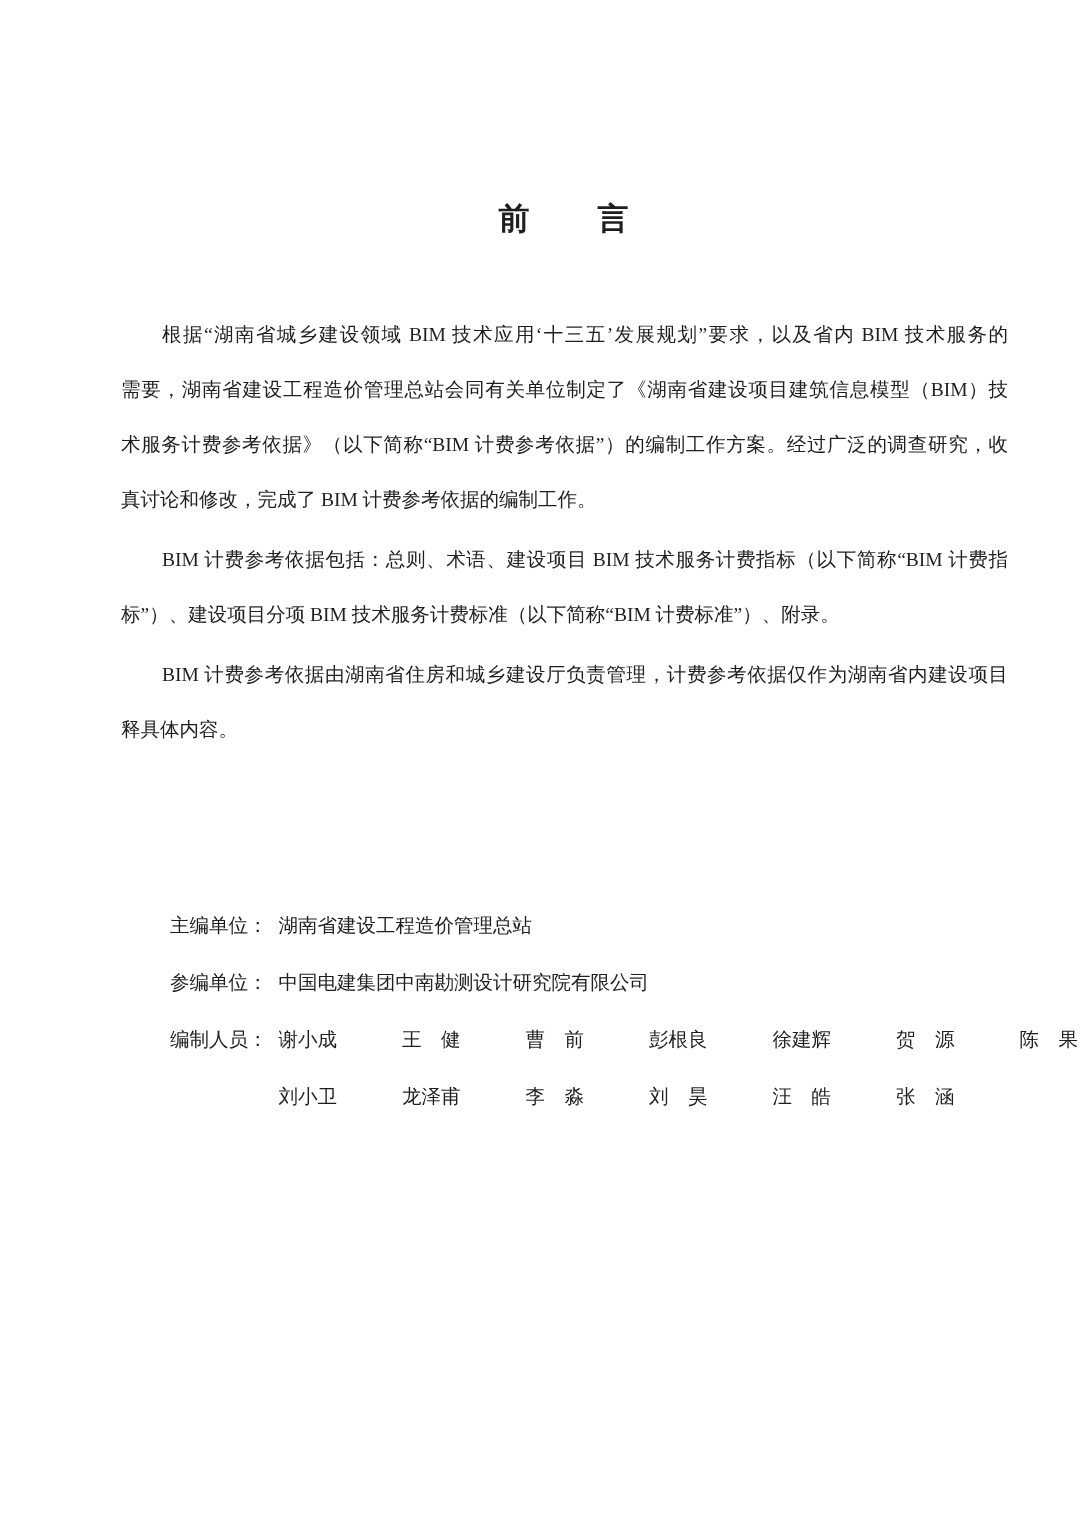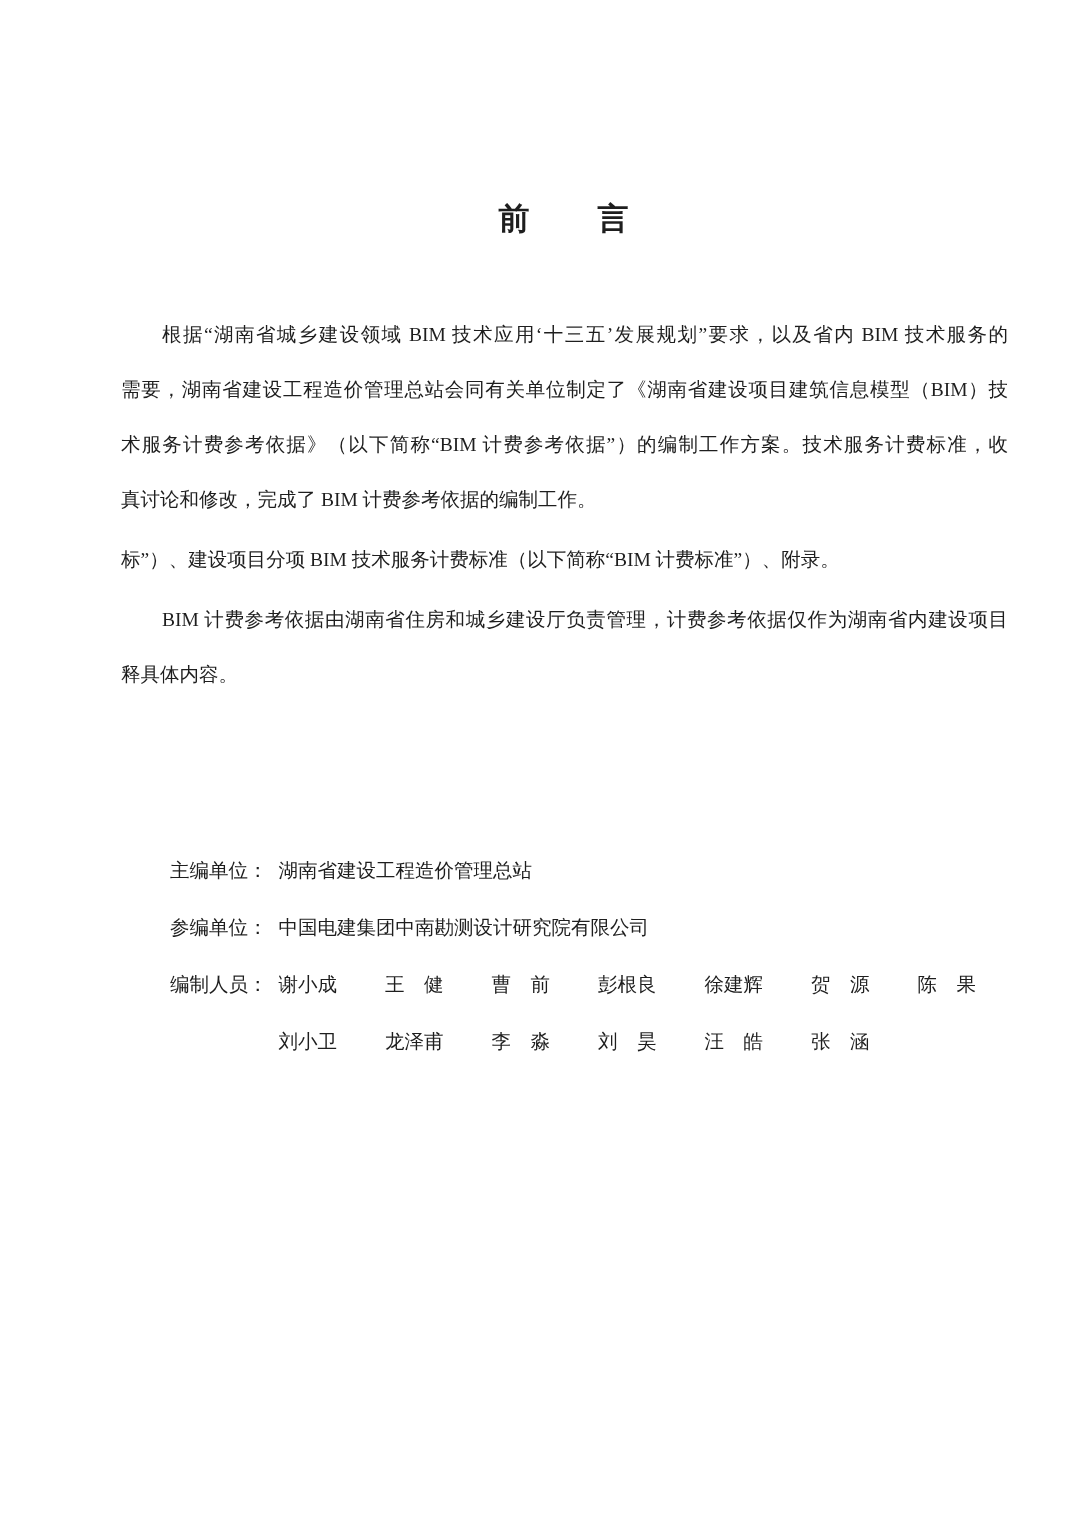--- a/index.html
+++ b/index.html
@@ -52,42 +52,43 @@
   .footer-row .label { margin-right: 11px; text-align: right; }
   .personnel { display: flex; }
   .personnel .label {
     flex: none;
     line-height: 57px;
     margin-right: 11px;
   }
   .names { display: flex; flex-direction: column; }
   .names-row {
     display: flex;
-    gap: 48px;
+    gap: 65px;
     line-height: 57px;
   }
   .names-row span { white-space: pre; }
 </style>
 </head>
 <body>
 
 <div class="page">
 
   <h1 class="title">前　　言</h1>
 
   <div class="doc-body">
 
     <div class="para">
       <div class="line fill indent">根据“湖南省城乡建设领域 BIM 技术应用‘十三五’发展规划”要求，以及省内 BIM 技术服务的</div>
       <div class="line fill">需要，湖南省建设工程造价管理总站会同有关单位制定了《湖南省建设项目建筑信息模型（BIM）技</div>
-      <div class="line fill">术服务计费参考依据》（以下简称“BIM 计费参考依据”）的编制工作方案。技术服务计费标准，收</div>
+      <div class="line fill">术服务计费参考依据》（以下简称“BIM 计费参考依据”）的编制工作方案。经过广泛的调查研究，收</div>
       <div class="line end">真讨论和修改，完成了 BIM 计费参考依据的编制工作。</div>
     </div>
 
     <div class="para">
+      <div class="line fill indent">BIM 计费参考依据包括：总则、术语、建设项目 BIM 技术服务计费指标（以下简称“BIM 计费指</div>
       <div class="line end">标”）、建设项目分项 BIM 技术服务计费标准（以下简称“BIM 计费标准”）、附录。</div>
     </div>
 
 
     <div class="para">
       <div class="line fill indent">BIM 计费参考依据由湖南省住房和城乡建设厅负责管理，计费参考依据仅作为湖南省内建设项目</div>
       <div class="line end">释具体内容。</div>
     </div>
 
   </div>

